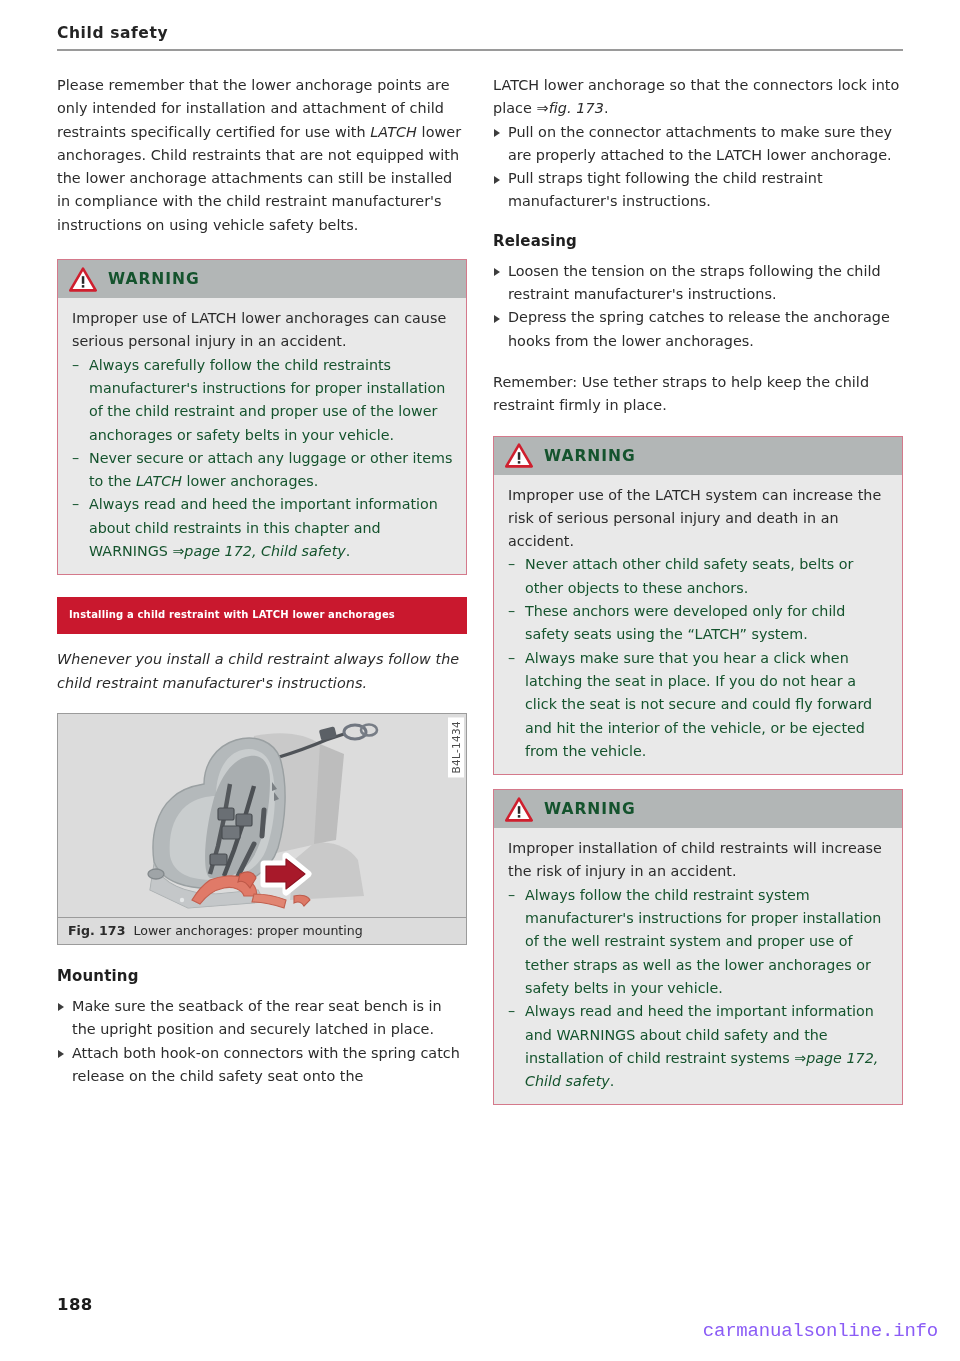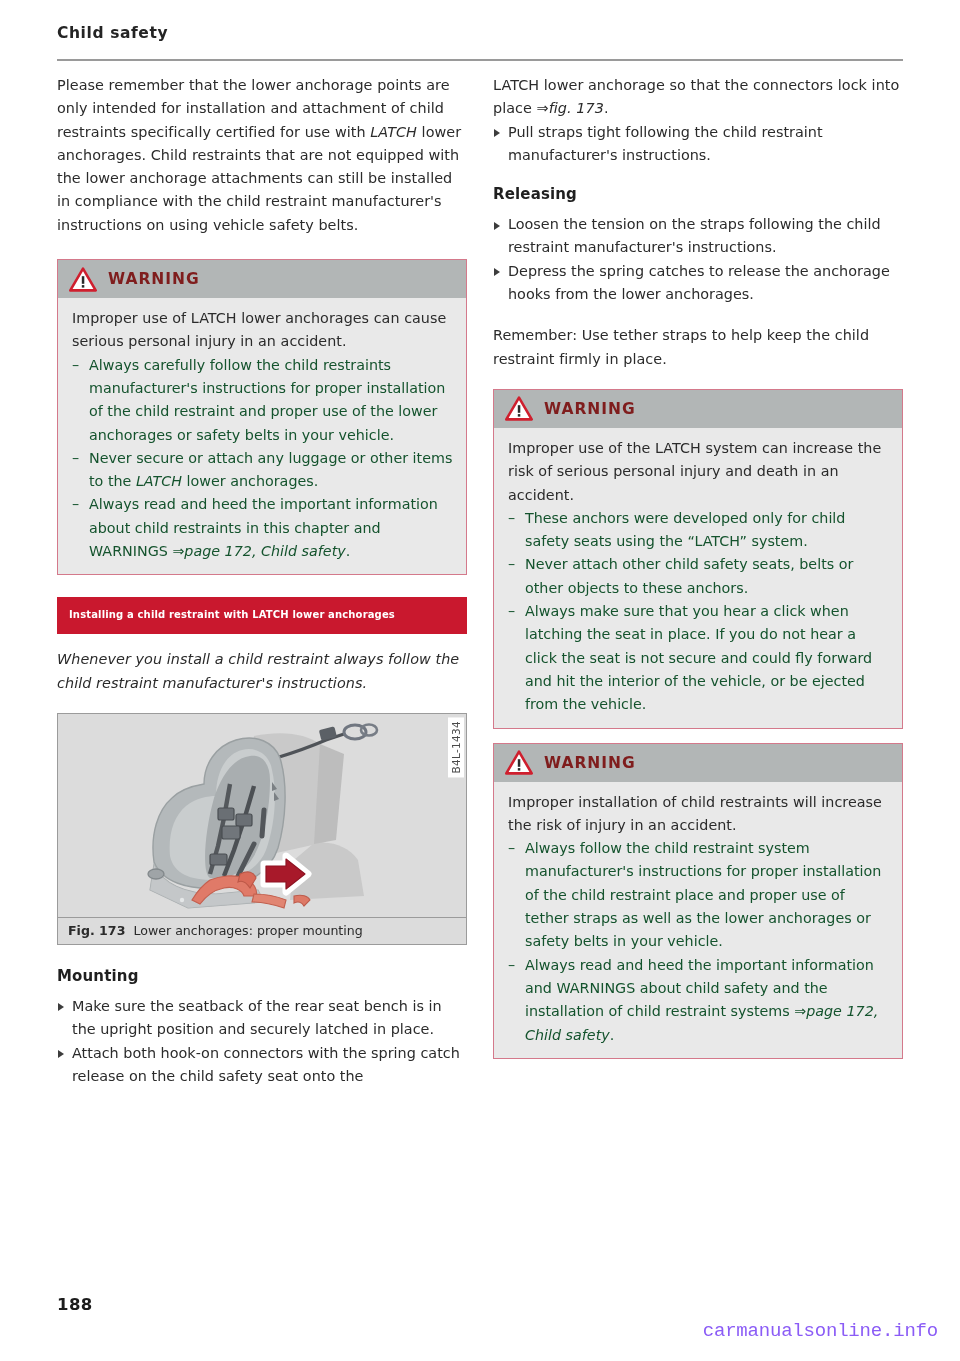--- a/index.html
+++ b/index.html
@@ -27,21 +27,21 @@
     position: absolute;
     left: 57px;
     top: 24px;
     width: 846px;
   }
   .runhead-title {
     font-size: 15.5px;
     font-weight: bold;
     letter-spacing: 0.6px;
     color: #242424;
-    padding-bottom: 17px;
+    padding-bottom: 7px;
   }
   .runhead-rule {
     height: 2px;
     background: #9a9a9a;
     width: 100%;
   }
 
   
   .col {
     position: absolute;
@@ -76,21 +76,21 @@
     display: flex;
     align-items: center;
     padding-left: 11px;
     box-sizing: border-box;
   }
   .warn-tri { width: 28px; height: 25px; display: block; }
   .warn-title {
     font-size: 15.5px;
     font-weight: bold;
     letter-spacing: 1.0px;
-    color: #7f1d1d;
+    color: #14532d;
     margin-left: 11px;
   }
   .warn-body {
     padding: 9px 13px 11px 14px;
   }
   .warn-body .body { font-size: 14.3px; line-height: 23.3px; }
 
   
   ul.dashlist {
     list-style: none;
@@ -320,20 +320,21 @@
       <li>Attach both hook-on connectors with the spring catch release on the child safety seat onto the</li>
     </ul>
 
   </div>
 
   <div class="col col-right">
 
     <p class="body"><span>LATCH lower anchorage so that the connectors lock into place </span><span>⇒</span><span class="it">fig. 173</span><span>.</span></p>
 
     <ul class="trilist">
+      <li>Pull on the connector attachments to make sure they are properly attached to the LATCH lower anchorage.</li>
       <li>Pull straps tight following the child restraint manufacturer's instructions.</li>
     </ul>
 
     <div class="gap-18"></div>
 
     <div class="subhead">Releasing</div>
 
     <div class="gap-10"></div>
 
     <ul class="trilist">
@@ -352,42 +353,42 @@
         <svg class="warn-tri" viewBox="0 0 28 25">
           <path d="M14 1.6 L26.7 23.4 L1.3 23.4 Z" fill="#ffffff" stroke="#cf1f2e" stroke-width="2.6" stroke-linejoin="round"></path>
           <rect x="12.8" y="9.2" width="2.5" height="7.6" fill="#2a2a2a"></rect>
           <rect x="12.8" y="18.1" width="2.5" height="2.5" fill="#2a2a2a"></rect>
         </svg>
         <span class="warn-title">WARNING</span>
       </div>
       <div class="warn-body">
         <p class="body">Improper use of the LATCH system can increase the risk of serious personal injury and death in an accident.</p>
         <ul class="dashlist">
+          <li>Never attach other child safety seats, belts or other objects to these anchors.</li>
           <li>These anchors were developed only for child safety seats using the “LATCH” system.</li>
-          <li>Never attach other child safety seats, belts or other objects to these anchors.</li>
           <li>Always make sure that you hear a click when latching the seat in place. If you do not hear a click the seat is not secure and could fly forward and hit the interior of the vehicle, or be ejected from the vehicle.</li>
         </ul>
       </div>
     </div>
 
     <div class="gap-14"></div>
 
     <div class="warnbox">
       <div class="warn-head">
         <svg class="warn-tri" viewBox="0 0 28 25">
           <path d="M14 1.6 L26.7 23.4 L1.3 23.4 Z" fill="#ffffff" stroke="#cf1f2e" stroke-width="2.6" stroke-linejoin="round"></path>
           <rect x="12.8" y="9.2" width="2.5" height="7.6" fill="#2a2a2a"></rect>
           <rect x="12.8" y="18.1" width="2.5" height="2.5" fill="#2a2a2a"></rect>
         </svg>
         <span class="warn-title">WARNING</span>
       </div>
       <div class="warn-body">
         <p class="body">Improper installation of child restraints will increase the risk of injury in an accident.</p>
         <ul class="dashlist">
-          <li>Always follow the child restraint system manufacturer's instructions for proper installation of the child restraint place and proper use of tether straps as well as the lower anchorages or safety belts in your vehicle.</li>
+          <li>Always follow the child restraint system manufacturer's instructions for proper installation of the well restraint system and proper use of tether straps as well as the lower anchorages or safety belts in your vehicle.</li>
           <li><span>Always read and heed the important information and WARNINGS about child safety and the installation of child restraint systems </span><span>⇒</span><span class="it">page 172, Child safety</span><span>.</span></li>
         </ul>
       </div>
     </div>
 
   </div>
 
   <div class="pagenum">188</div>
   <div class="watermark">carmanualsonline.info</div>
 

